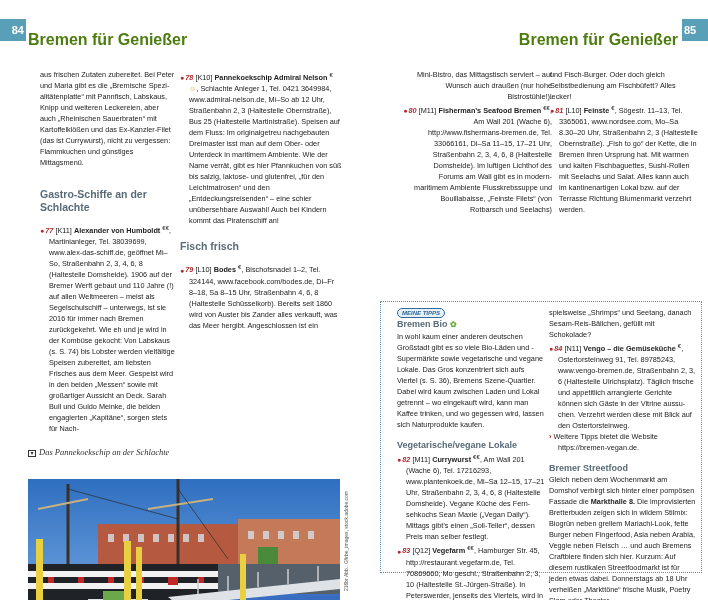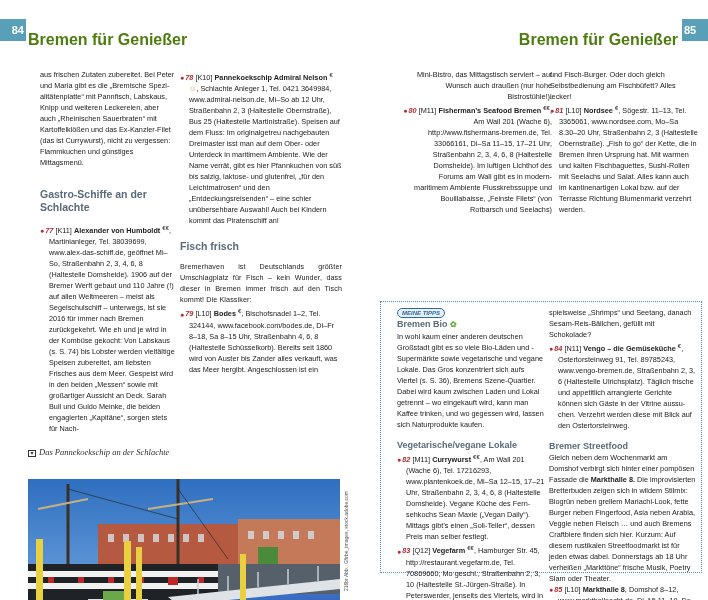--- a/index.html
+++ b/index.html
@@ -61,21 +61,20 @@
   </div>
 
   <div class="col" style="left:180px; top:50px; width:162px;">
     <p class="entry">
       <span class="marker">●</span><span class="num">78</span>
       <span>[K10]</span>
       <span class="b">Pannekoekschip Admiral Nelson</span>
       <sup>€</sup> <span style="color:#d8a030;">☺</span><span>, Schlachte Anleger 1, Tel. 0421 3649984, www.admiral-nelson.de, Mi–So ab 12 Uhr, Straßenbahn 2, 3 (Haltestelle Obernstraße), Bus 25 (Hal­testelle Martinistraße). Speisen auf dem Fluss: Im originalgetreu nachgebauten Dreimaster isst man auf dem Ober- oder Unterdeck in maritimem Ambiente. Wie der Name verrät, gibt es hier Pfannku­chen von süß bis salzig, laktose- und glutenfrei, „für den Leichtmatrosen“ und den „Entdeckungsreisenden“ – eine schier unübersehbare Auswahl! Auch bei Kindern kommt das Piratenschiff an!</span>
     </p>
     <div class="sec-h">Fisch frisch</div>
-    <p class="justify">Bremerhaven ist Deutschlands größ­ter Umschlagplatz für Fisch – kein Wunder, dass dieser in Bremen im­mer frisch auf den Tisch kommt! Die Klassiker:</p>
     <p class="entry">
       <span class="marker">●</span><span class="num">79</span>
       <span>[L10]</span>
       <span class="b">Bodes</span>
       <sup>€</sup><span>, Bischofsnadel 1–2, Tel. 324144, www.facebook.com/bodes.de, Di–Fr 8–18, Sa 8–15 Uhr, Straßenbahn 4, 6, 8 (Haltestelle Schüs­selkorb). Bereits seit 1860 wird von Auster bis Zander alles verkauft, was das Meer hergibt. Angeschlossen ist ein</span>
     </p>
   </div>
 
   <div class="photo">
     <svg width="312" height="158" viewBox="0 0 312 158">
@@ -161,21 +160,21 @@
       <span class="b">Fisherman’s Seafood Bremen</span>
       <sup>€€</sup><span>, Am Wall 201 (Wache 6), http://www.fishermans-bremen.de, Tel. 33066161, Di–Sa 11–15, 17–21 Uhr, Straßenbahn 2, 3, 4, 6, 8 (Haltestelle Domsheide). Im luftigen Lichthof des Forums am Wall gibt es in modern-maritimem Ambiente Fluss­krebssuppe und Bouillabaisse, „Feinste Filets“ (von Rotbarsch und Seelachs)</span>
     </p>
   </div>
 
   <div class="col" style="left:196px; top:50px; width:148px;">
     <p>und Fisch-Burger. Oder doch gleich Selbstbedienung am Fischbüfett? Alles lecker!</p>
     <p class="entry">
       <span class="marker">●</span><span class="num">81</span>
       <span>[L10]</span>
-      <span class="b">Nordsee</span>
+      <span class="b">Feinste</span>
       <sup>€</sup><span>, Sögestr. 11–13, Tel. 3365061, www.nordsee.com, Mo–Sa 8.30–20 Uhr, Straßenbahn 2, 3 (Hal­testelle Obernstraße). „Fish to go“ der Kette, die in Bremen ihren Ursprung hat. Mit warmen und kalten Fischbaguettes, Sushi-Rollen mit Seelachs und Salat. Alles kann auch im kantinenartigen Lokal bzw. auf der Terrasse Richtung Blumen­markt verzehrt werden.</span>
     </p>
   </div>
 
   <div class="tipbox">
     <div class="col" style="left:16px; top:5px; width:148px;">
       <span class="tipbox-badge">MEINE TIPPS</span>
       <div class="tip-h"><span>Bremen Bio</span> <span class="bio-icon">✿</span></div>
       <p>In wohl kaum einer anderen deutschen Großstadt gibt es so viele Bio-Läden und -Supermärkte sowie vegetarische und vegane Lokale. Das Gros konzentriert sich aufs Viertel (s. S. 36), Bremens Szene-Quartier. Dabei wird kaum zwischen Laden und Lokal getrennt – wo eingekauft wird, kann man Kaffee trinken, und wo gegessen wird, lassen sich Naturprodukte kaufen.</p>
       <div class="tip-h" style="margin-top:9px;">Vegetarische/vegane Lokale</div>
@@ -194,20 +193,23 @@
     </div>
 
     <div class="col" style="left:168px; top:5px; width:148px;">
       <p>spielsweise „Shrimps“ und Seetang, danach Sesam-Reis-Bällchen, gefüllt mit Schokolade?</p>
       <p class="entry">
         <span class="marker">●</span><span class="num">84</span>
         <span>[N11]</span>
         <span class="b">Vengo – die Gemüseküche</span>
         <sup>€</sup><span>, Ostertorsteinweg 91, Tel. 89785243, www.vengo-bremen.de, Straßenbahn 2, 3, 6 (Haltestelle Ulrichsplatz). Täglich fri­sche und appetitlich arrangierte Gerichte können sich Gäste in der Vitrine aussu­chen. Verzehrt werden diese mit Blick auf den Ostertorsteinweg.</span>
       </p>
+      <p class="entry">
+        <span class="arrow">›</span> <span>Weitere Tipps bietet die Website https://bremen-vegan.de.</span>
+      </p>
       <div class="tip-h" style="margin-top:9px;">Bremer Streetfood</div>
       <p>
         <span>Gleich neben dem Wochenmarkt am Domshof verbirgt sich hinter einer pompö­sen Fassade die </span><span class="b">Markthalle 8.</span><span> Die improvi­sierten Bretterbuden zeigen sich in wildem Stilmix: Biogrün neben grellem Mariachi-Look, fette Burger neben Fingerfood, Asia neben Arabia, Veggie neben Fleisch … und auch Bremens Craftbiere finden sich hier. Kurzum: Auf diesem rustikalen Streetfood­markt ist für jeden etwas dabei. Donners­tags ab 18 Uhr verheißen „Markttöne“ fri­sche Musik, Poetry Slam oder Theater.</span>
       </p>
       <p class="entry">
         <span class="marker">●</span><span class="num">85</span>
         <span>[L10]</span>
         <span class="b">Markthalle 8</span><span>, Domshof 8–12, www.markthalleacht.de, Di, Mi 11–19, Do–Sa 11–22 Uhr, Straßenbahn 2, 3, 4, 6, Bus 24 (Haltestelle Am Schüsselkorb)</span>
       </p>
     </div>

